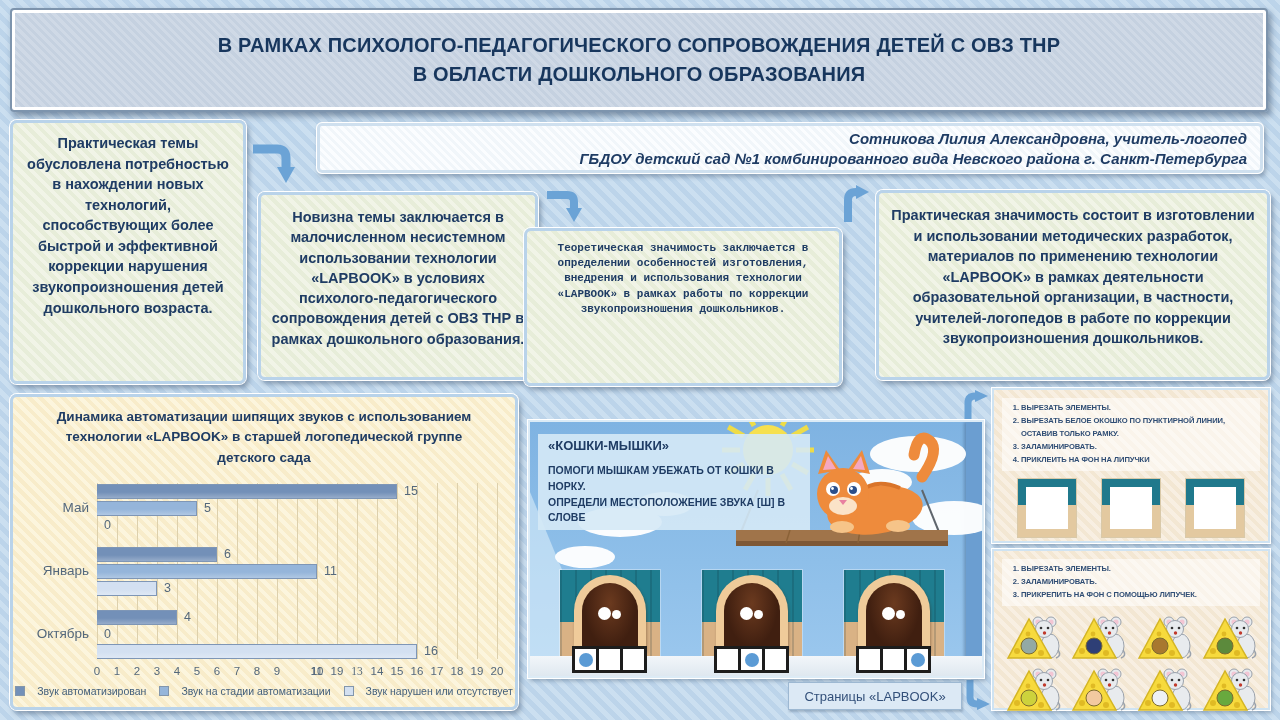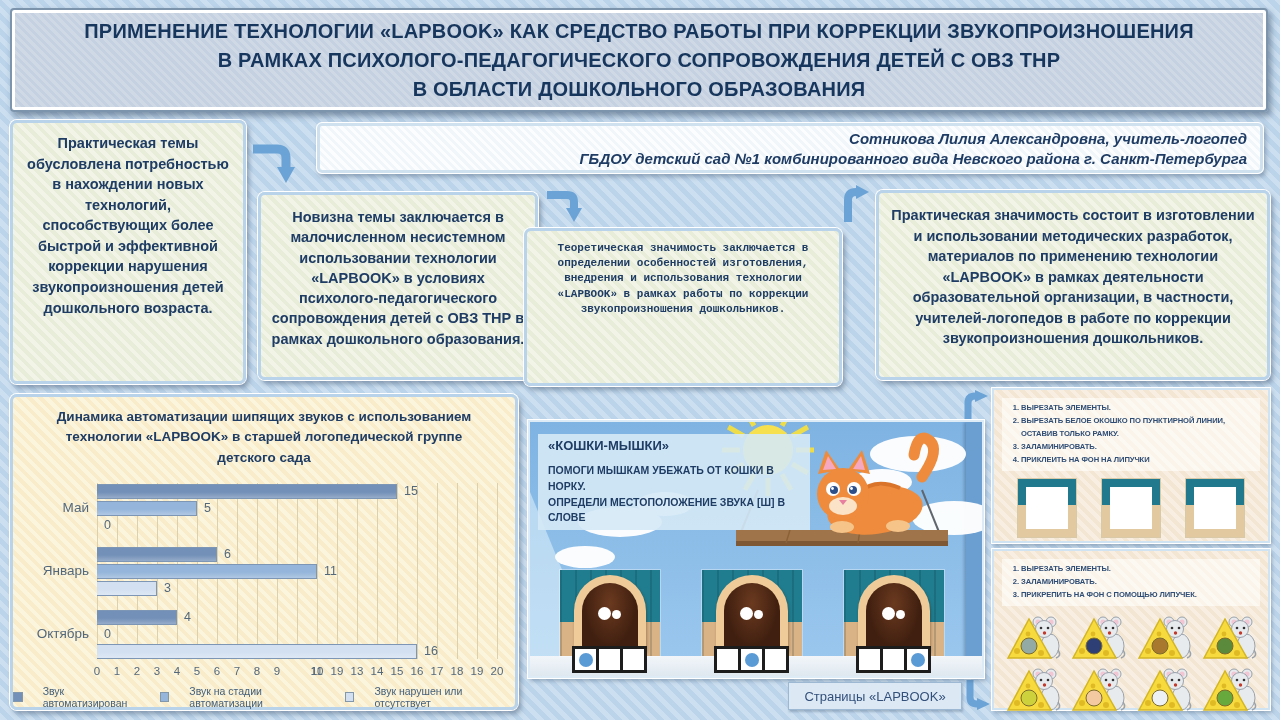--- a/index.html
+++ b/index.html
@@ -45,21 +45,21 @@
   .chart-area{position:absolute;left:84px;top:86px;width:400px;height:176px;}
   .grid-line{position:absolute;top:0;bottom:0;width:1px;background:#ddd0ac;}
   .bar-group{position:absolute;left:0;right:0;height:50px;}
   .bar-row{position:absolute;left:0;right:0;height:16px;display:flex;align-items:center;}
   .bar{height:15px;border:1px solid #7e96b6;border-left:none;box-sizing:border-box;}
   .bar-val{margin-left:7px;font-size:12.5px;color:#54687c;}
   .cat-label{position:absolute;left:-78px;width:70px;text-align:right;font-size:13.5px;color:#54687c;}
   .x-axis{position:absolute;left:84px;top:268px;width:400px;height:14px;}
   .x-tick{position:absolute;transform:translateX(-50%);font-size:11.5px;color:#54687c;}
   .chart-legend{position:absolute;left:0;right:0;top:288px;display:flex;justify-content:center;gap:13px;}
-  .legend-item{display:flex;align-items:center;gap:20px;font-size:10.5px;color:#44607c;}
+  .legend-item{display:flex;align-items:center;gap:12px;font-size:10.5px;color:#44607c;}
   .legend-swatch{width:10px;height:10px;border:1px solid #8296ac;box-sizing:border-box;}
   
   .scene{
     position:absolute;left:528px;top:420px;width:456px;height:258px;
     background:linear-gradient(180deg,#7fb3e2 0%,#8ebfe9 55%,#9cc8ee 100%);
     border:2px solid #dcebf6;box-shadow:0 0 0 1px #ffffff,2px 3px 4px rgba(70,90,115,.4);
     overflow:hidden;box-sizing:border-box;
   }
   .scene-wall-right{position:absolute;right:0;top:0;width:16px;height:100%;background:#6b9ed1;box-shadow:-2px 0 3px rgba(40,70,110,.35);}
   .scene-floor{position:absolute;left:0;bottom:0;width:100%;height:20px;background:linear-gradient(180deg,#f2f6fa,#dfe8f0);}
@@ -102,21 +102,20 @@
     background:#dce9f5;border:1px solid #9db8d2;box-shadow:1px 2px 2px rgba(60,80,105,.3);
     display:flex;align-items:center;justify-content:center;
     font-size:13px;color:#33507a;
   }
   .arrow-svg{position:absolute;}
 </style>
 </head>
 <body>
 
 <div class="title-banner">
-  <div>ПРИМЕНЕНИЕ ТЕХНОЛОГИИ «LAPBOOK» КАК СРЕДСТВО РАБОТЫ ПРИ КОРРЕКЦИИ ЗВУКОПРОИЗНОШЕНИЯ</div>
   <div>В РАМКАХ ПСИХОЛОГО-ПЕДАГОГИЧЕСКОГО СОПРОВОЖДЕНИЯ ДЕТЕЙ С ОВЗ ТНР</div>
   <div>В ОБЛАСТИ ДОШКОЛЬНОГО ОБРАЗОВАНИЯ</div>
 </div>
 
 <div class="box" style="left:10px;top:120px;width:236px;height:264px;padding:10px 9px;box-sizing:border-box;font-size:14.5px;line-height:1.42;">
   <span class="heading">Практическая темы</span>
   <span class="body-text"> </span><span class="body-text">обусловлена потребностью в нахождении новых технологий, способствующих более быстрой и эффективной коррекции нарушения звукопроизношения детей дошкольного возраста.</span>
 </div>
 
 <div class="author-box">
@@ -237,21 +236,21 @@
       <span class="x-tick" style="left: 15%;">3</span>
       <span class="x-tick" style="left: 20%;">4</span>
       <span class="x-tick" style="left: 25%;">5</span>
       <span class="x-tick" style="left: 30%;">6</span>
       <span class="x-tick" style="left: 35%;">7</span>
       <span class="x-tick" style="left: 40%;">8</span>
       <span class="x-tick" style="left: 45%;">9</span>
       <span class="x-tick" style="left: 50%; margin-left: 20px;">10</span>
       <span class="x-tick" style="left: 55%;">11</span>
       <span class="x-tick" style="left: 60%;">19</span>
-      <span class="x-tick" style="left: 65%;">13</span>
+      <span class="x-tick" style="left: 65%; font-family: Liberation Serif, serif;">13</span>
       <span class="x-tick" style="left: 70%;">14</span>
       <span class="x-tick" style="left: 75%;">15</span>
       <span class="x-tick" style="left: 80%;">16</span>
       <span class="x-tick" style="left: 85%;">17</span>
       <span class="x-tick" style="left: 90%;">18</span>
       <span class="x-tick" style="left: 95%;">19</span>
       <span class="x-tick" style="left: 100%;">20</span>
     </div>
   <div class="chart-legend" id="chart-legend">
       <div class="legend-item">

